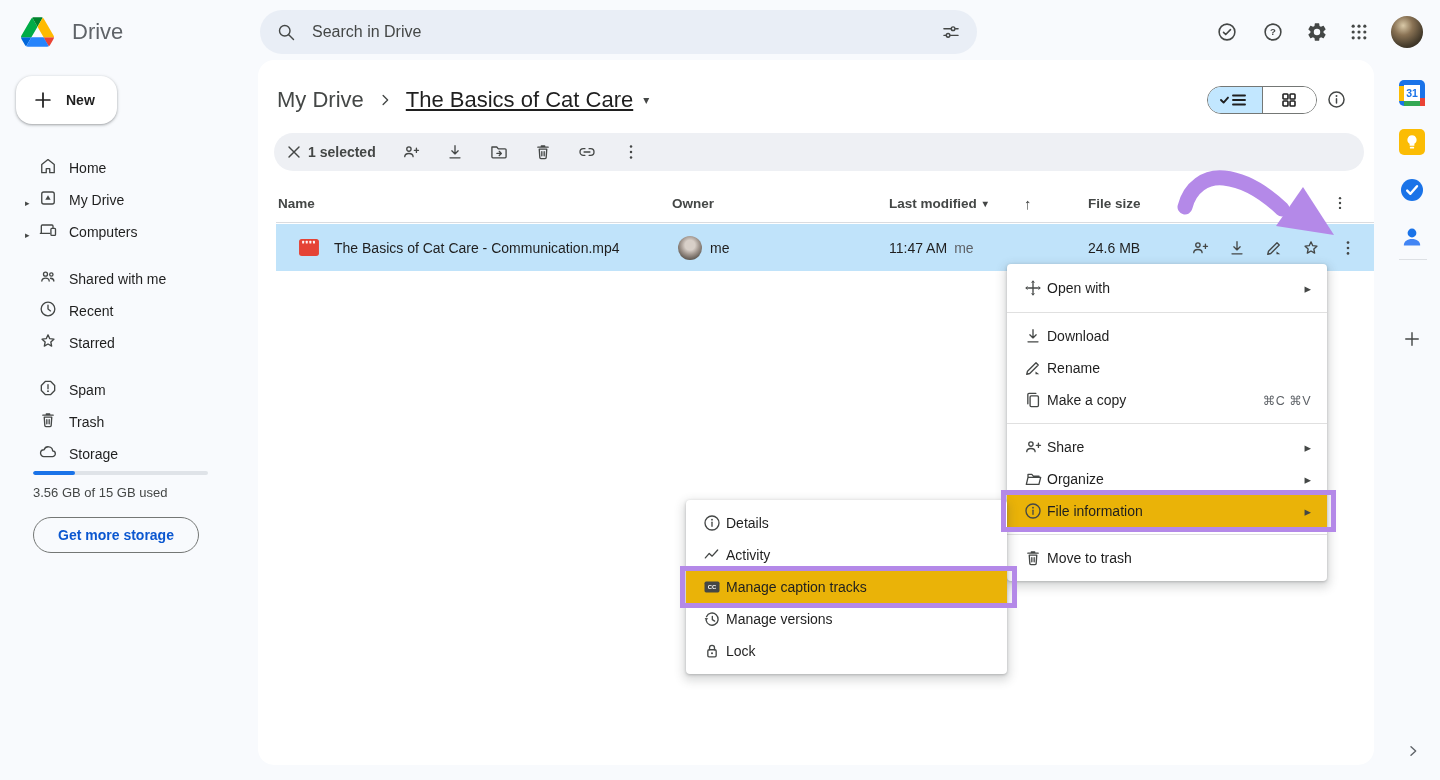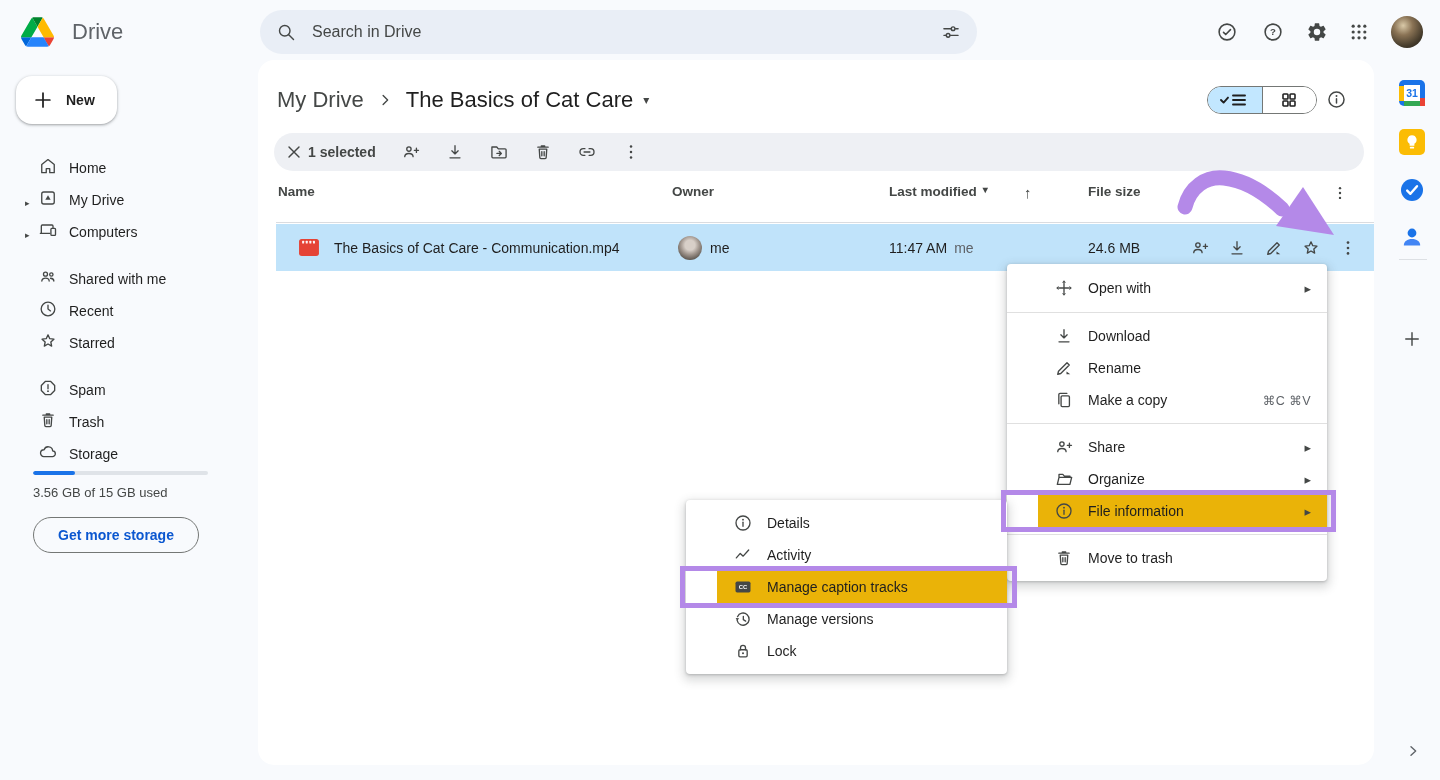--- a/index.html
+++ b/index.html
@@ -47,56 +47,56 @@
   .storage-text{left:33px;top:485px;font-size:13px;color:#444746;}
   .get-more{left:33px;top:517px;width:166px;height:36px;border:1px solid #747775;border-radius:18px;
             display:flex;align-items:center;justify-content:center;font-size:14px;font-weight:bold;
             color:#0b57d0;cursor:pointer;box-sizing:border-box;background:#f8fafd;}
 
   
   .panel{left:258px;top:60px;width:1116px;height:705px;background:#fff;border-radius:16px;}
   .breadcrumb{left:277px;top:84px;height:32px;display:flex;align-items:center;}
   .bc-parent{font-size:22px;color:#444746;cursor:pointer;}
   .bc-sep{margin:0 12px;color:#444746;}
-  .bc-current{font-size:22px;color:#1f1f1f;cursor:pointer;}
+  .bc-current{font-size:22px;color:#1f1f1f;cursor:pointer;text-decoration:underline;}
   .bc-caret{margin-left:10px;font-size:12px;color:#444746;}
   .view-toggle{left:1207px;top:86px;width:110px;height:28px;border:1px solid #747775;border-radius:14px;
                display:flex;overflow:hidden;box-sizing:border-box;}
   .vt-seg{flex:1;display:flex;align-items:center;justify-content:center;cursor:pointer;color:#1f1f1f;}
   .vt-list{background:#c2e7ff;}
   .vt-grid{background:#fff;border-left:1px solid #747775;}
   .info-btn{left:1326px;top:89px;color:#444746;cursor:pointer;}
 
   .sel-toolbar{left:274px;top:133px;width:1090px;height:38px;background:#eef0f4;border-radius:19px;
                display:flex;align-items:center;padding:0 6px;box-sizing:border-box;}
   .sel-x{width:28px;height:28px;display:flex;align-items:center;justify-content:center;color:#444746;cursor:pointer;}
   .sel-count{font-size:14px;font-weight:bold;color:#444746;}
   .sel-icons{margin-left:21px;display:flex;}
   .sel-btn{width:28px;height:28px;margin-right:16px;display:flex;align-items:center;justify-content:center;
            color:#444746;cursor:pointer;}
 
   .thead{left:276px;top:184px;width:1098px;height:38px;border-bottom:1px solid #dadce0;font-size:13.5px;
          font-weight:bold;color:#444746;}
-  .thead .col{position:absolute;top:0;height:38px;display:flex;align-items:flex-start;cursor:pointer;gap:6px;}
+  .thead .col{position:absolute;top:0;height:38px;display:flex;align-items:center;cursor:pointer;gap:6px;}
   .sort-caret{font-size:10px;color:#444746;}
   .up-arrow{font-size:15px;color:#444746;}
   .frow{left:276px;top:224px;width:1098px;height:47px;background:#c0e3fa;cursor:pointer;}
   .frow .cell{position:absolute;top:0;height:47px;display:flex;align-items:center;font-size:14px;color:#1f1f1f;}
   .row-avatar{width:24px;height:24px;border-radius:50%;
       background:radial-gradient(circle at 50% 38%,#d8cfc8 0 26%,#a39890 48%,#5d564f 78%,#3f3a35 100%);}
   .row-actions{position:absolute;left:905px;top:0;height:47px;display:flex;align-items:center;}
   .row-act{width:37px;height:36px;display:flex;align-items:center;justify-content:center;color:#444746;cursor:pointer;}
   .secondary{color:#5f6368;margin-left:7px;}
 
   
   .menu{position:absolute;background:#fff;border-radius:4px;padding:7px 0;box-sizing:border-box;
         box-shadow:0 1px 3px rgba(60,64,67,.3),0 4px 10px 3px rgba(60,64,67,.18);}
   .ctx{left:1007px;top:264px;width:320px;z-index:55;}
   .sub{left:686px;top:500px;width:321px;z-index:56;}
-  .mi{height:32px;display:flex;align-items:center;padding:0 16px;font-size:14px;color:#1f1f1f;gap:14px;cursor:pointer;margin-left:31px;}
+  .mi{height:32px;display:flex;align-items:center;padding:0 16px;font-size:14px;color:#1f1f1f;gap:4px;cursor:pointer;}
   .mi-first{height:34px;}
   .mi .ic{color:#444746;flex:none;}
   .mi-arrow{margin-left:auto;color:#444746;font-size:13px;}
   .mi-shortcut{margin-left:auto;color:#5f6368;font-size:12.5px;letter-spacing:.5px;}
   .mi.hl{background:#eab308;}
   .mdiv{height:1px;background:#e0e0e0;margin:7px 0;}
 
   
   .hlbox{position:absolute;border:5px solid #b489e8;z-index:62;pointer-events:none;}
   .hlbox-fi{left:1001px;top:490px;width:335px;height:42px;box-sizing:border-box;}

